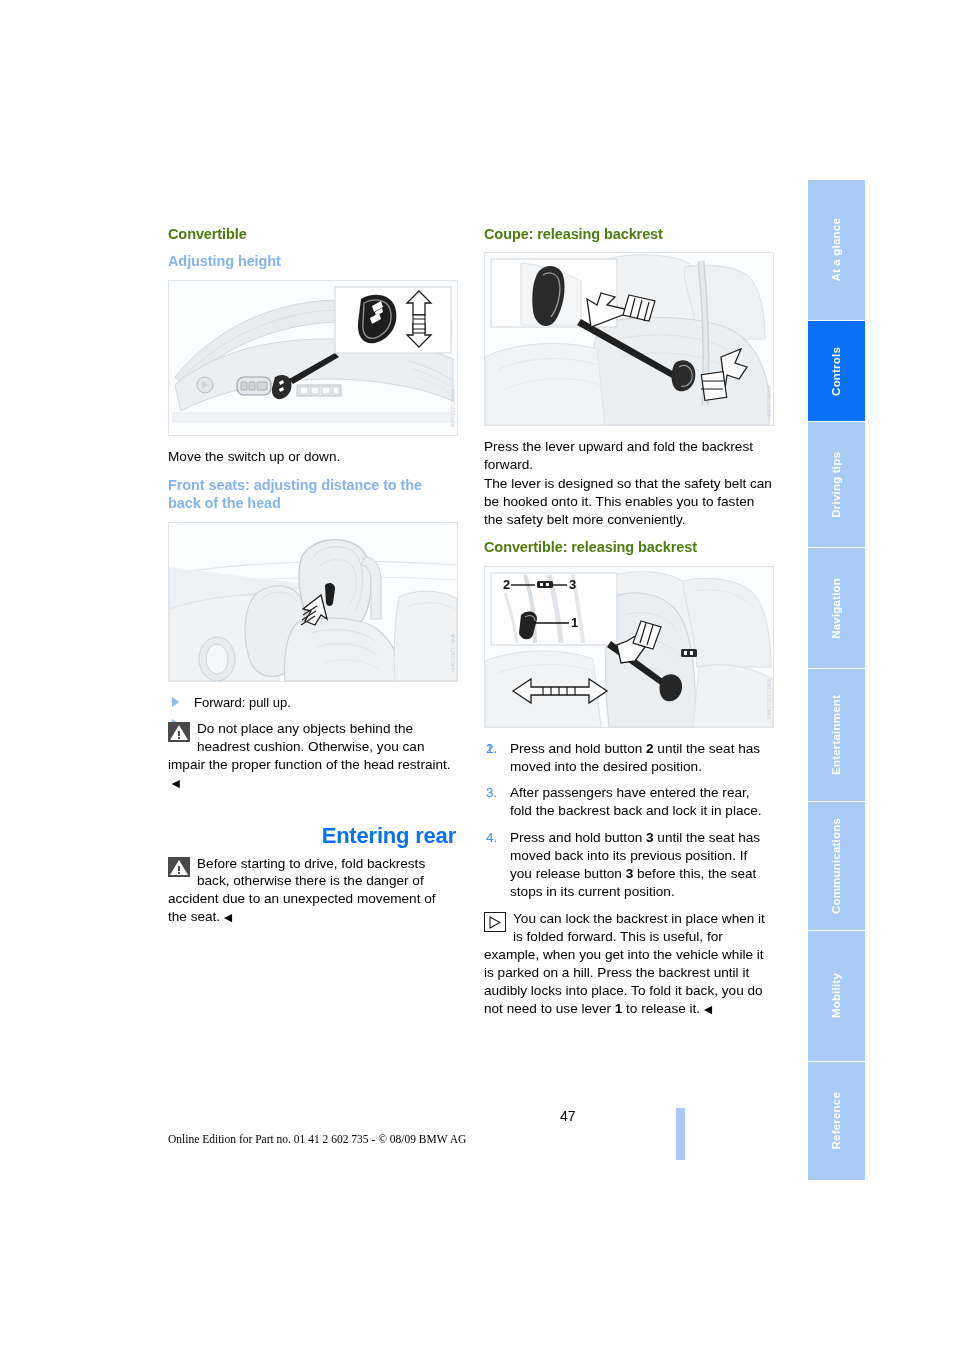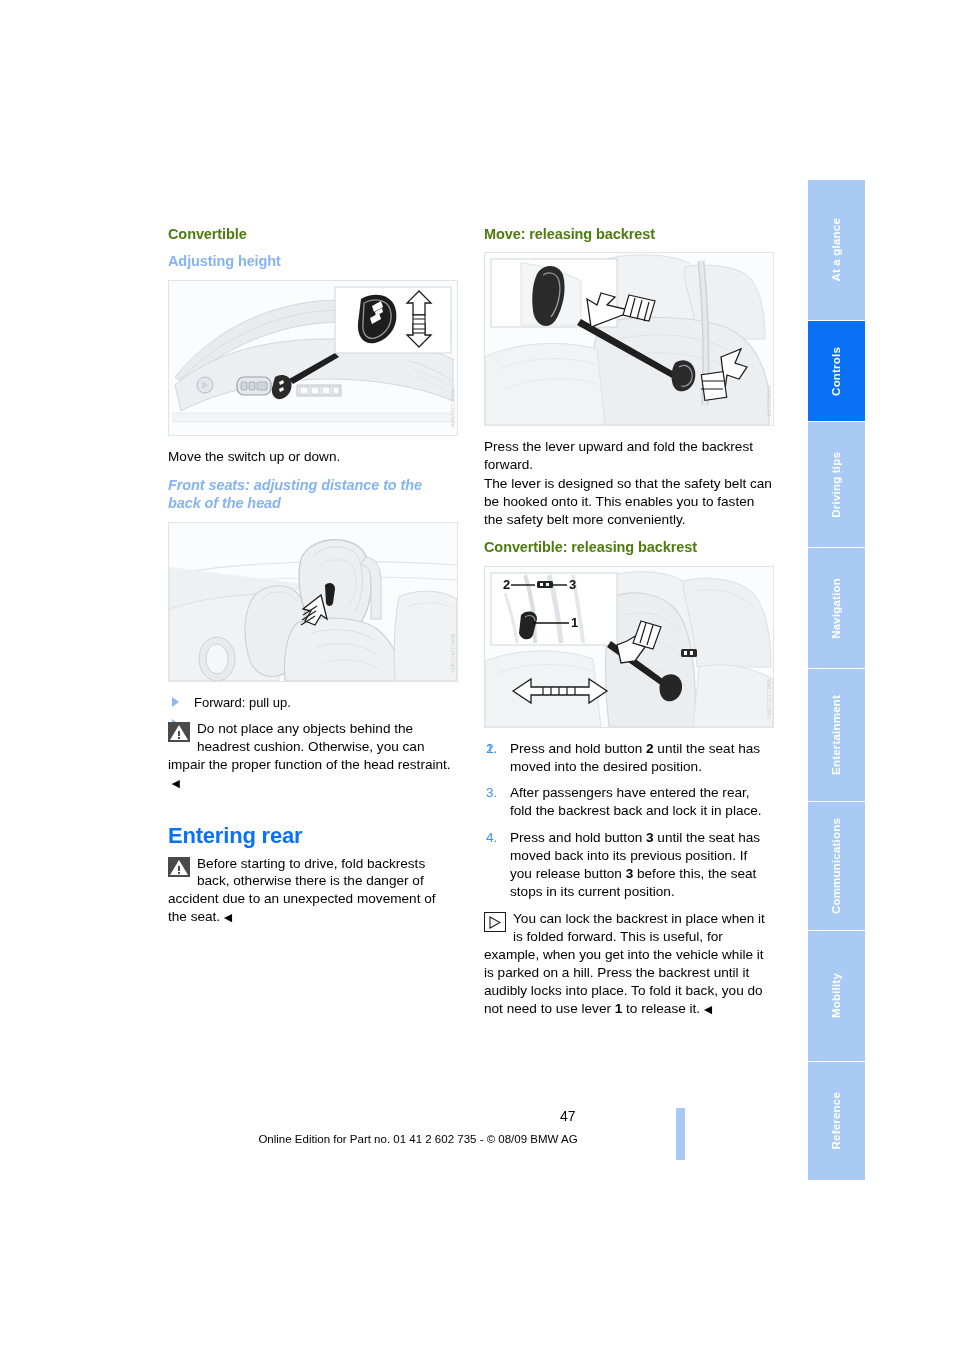--- a/index.html
+++ b/index.html
@@ -112,22 +112,22 @@
   
   .pagenum{
     position:absolute;left:560px;top:1108px;width:100px;text-align:left;
     font-size:14px;color:#000;
   }
   .pagebar{
     position:absolute;left:676px;top:1108px;width:9px;height:52px;
     background:#a8caf5;
   }
   .footline{
-    position:absolute;left:168px;top:1133px;width:500px;text-align:center;
-    font-size:11.5px;color:#000;
+    position:absolute;left:168px;top:1133px;width:500px;text-align:left;
+    font-size:11.5px;color:#000;font-family:Liberation Serif, serif;
   }
 </style>
 </head>
 <body>
 
 <div class="page">
 
   <div class="tabs">
     <div class="tab t0">
       <span>At a glance</span>
@@ -203,21 +203,21 @@
         <path d="M250 10 l12 12 -6 0 0 12 -12 0 0 -12 -6 0 z" fill="#ffffff" stroke="#1d1d1d" stroke-width="1.3"></path>
         <path d="M250 66 l12 -12 -6 0 0 -12 -12 0 0 12 -6 0 z" fill="#ffffff" stroke="#1d1d1d" stroke-width="1.3"></path>
         <rect x="244" y="34" width="12" height="18" fill="#fff" stroke="#1d1d1d" stroke-width="1.1"></rect>
         <path d="M244 38 h12 M244 43 h12 M244 48 h12" stroke="#1d1d1d" stroke-width="1.1"></path>
       </svg>
       <div class="figcode">WWW/1200/1AW</div>
     </div>
 
     <p class="body">Move the switch up or down.</p>
 
-    <h2 class="sub" style="font-style:italic;">Front seats: adjusting distance to the back of the head</h2>
+    <h2 class="sub" style="">Front seats: adjusting distance to the back of the head</h2>
 
     <div class="fig" style="height:158px;">
       <svg viewBox="0 0 288 158" preserveAspectRatio="none">
         <rect x="0" y="0" width="288" height="158" fill="#fbfcfd"></rect>
 
         <path d="M0 52 C60 40 170 34 288 42" fill="none" stroke="#dfe3e7" stroke-width="1.2"></path>
         <path d="M0 66 C60 56 170 50 288 57" fill="none" stroke="#e4e8eb" stroke-width="1"></path>
         <path d="M0 44 L0 90 C40 76 100 66 160 64" fill="#eef1f3" stroke="#dde2e6" stroke-width="1"></path>
 
         <path d="M0 86 C30 76 70 70 106 72 L110 158 L0 158 Z" fill="#f0f2f4" stroke="#dde2e6" stroke-width="1"></path>
@@ -265,40 +265,40 @@
           <svg width="22" height="20" viewBox="0 0 22 20">
             <path d="M11 3 L20 18 L2 18 Z" fill="#ffffff"></path>
             <rect x="10" y="9" width="2" height="5" fill="#4a4a4a"></rect>
             <rect x="10" y="15" width="2" height="2" fill="#4a4a4a"></rect>
           </svg>
         </span>
       </span>
       <span>Do not place any objects behind the headrest cushion. Otherwise, you can impair the proper function of the head restraint.</span><span class="endmark">◄</span>
     </div>
 
-    <h1 class="sect" style="margin-top:30px;">Entering rear</h1>
+    <h1 class="sect" style="margin-top:30px;text-align:right;">Entering rear</h1>
 
     <div class="notice">
       <span class="ico">
         <span class="warnbox">
           <svg width="22" height="20" viewBox="0 0 22 20">
             <path d="M11 3 L20 18 L2 18 Z" fill="#ffffff"></path>
             <rect x="10" y="9" width="2" height="5" fill="#4a4a4a"></rect>
             <rect x="10" y="15" width="2" height="2" fill="#4a4a4a"></rect>
           </svg>
         </span>
       </span>
       <span>Before starting to drive, fold backrests back, otherwise there is the danger of accident due to an unexpected movement of the seat.</span><span class="endmark">◄</span>
     </div>
 
   </div>
 
   <div class="col col-right">
 
-    <h2 class="head">Move: releasing backrest</h2>
+    <h2 class="head">Coupe: releasing backrest</h2>
 
     <div class="fig" style="height:172px;">
       <svg viewBox="0 0 288 172" preserveAspectRatio="none">
         <rect x="0" y="0" width="288" height="172" fill="#fbfcfd"></rect>
 
         <path d="M122 6 C142 0 186 0 204 10 C218 20 222 46 222 70 L118 70 C116 42 116 16 122 6 Z" fill="#f0f2f4" stroke="#dde2e6" stroke-width="1"></path>
         <path d="M200 14 C218 10 248 12 262 22 C276 34 280 62 280 86 L212 86 C210 54 196 26 200 14 Z" fill="#eef1f3" stroke="#dbe0e4" stroke-width="1"></path>
         <path d="M116 70 C150 62 206 62 240 74 C266 84 280 110 284 140 L284 172 L108 172 C104 130 106 92 116 70 Z" fill="#eceff2" stroke="#d4d9de" stroke-width="1.1"></path>
         <path d="M134 86 C170 78 214 82 242 96" fill="none" stroke="#dde2e6" stroke-width="1"></path>
         <path d="M136 104 C172 96 218 100 246 116" fill="none" stroke="#e0e4e8" stroke-width="1"></path>

